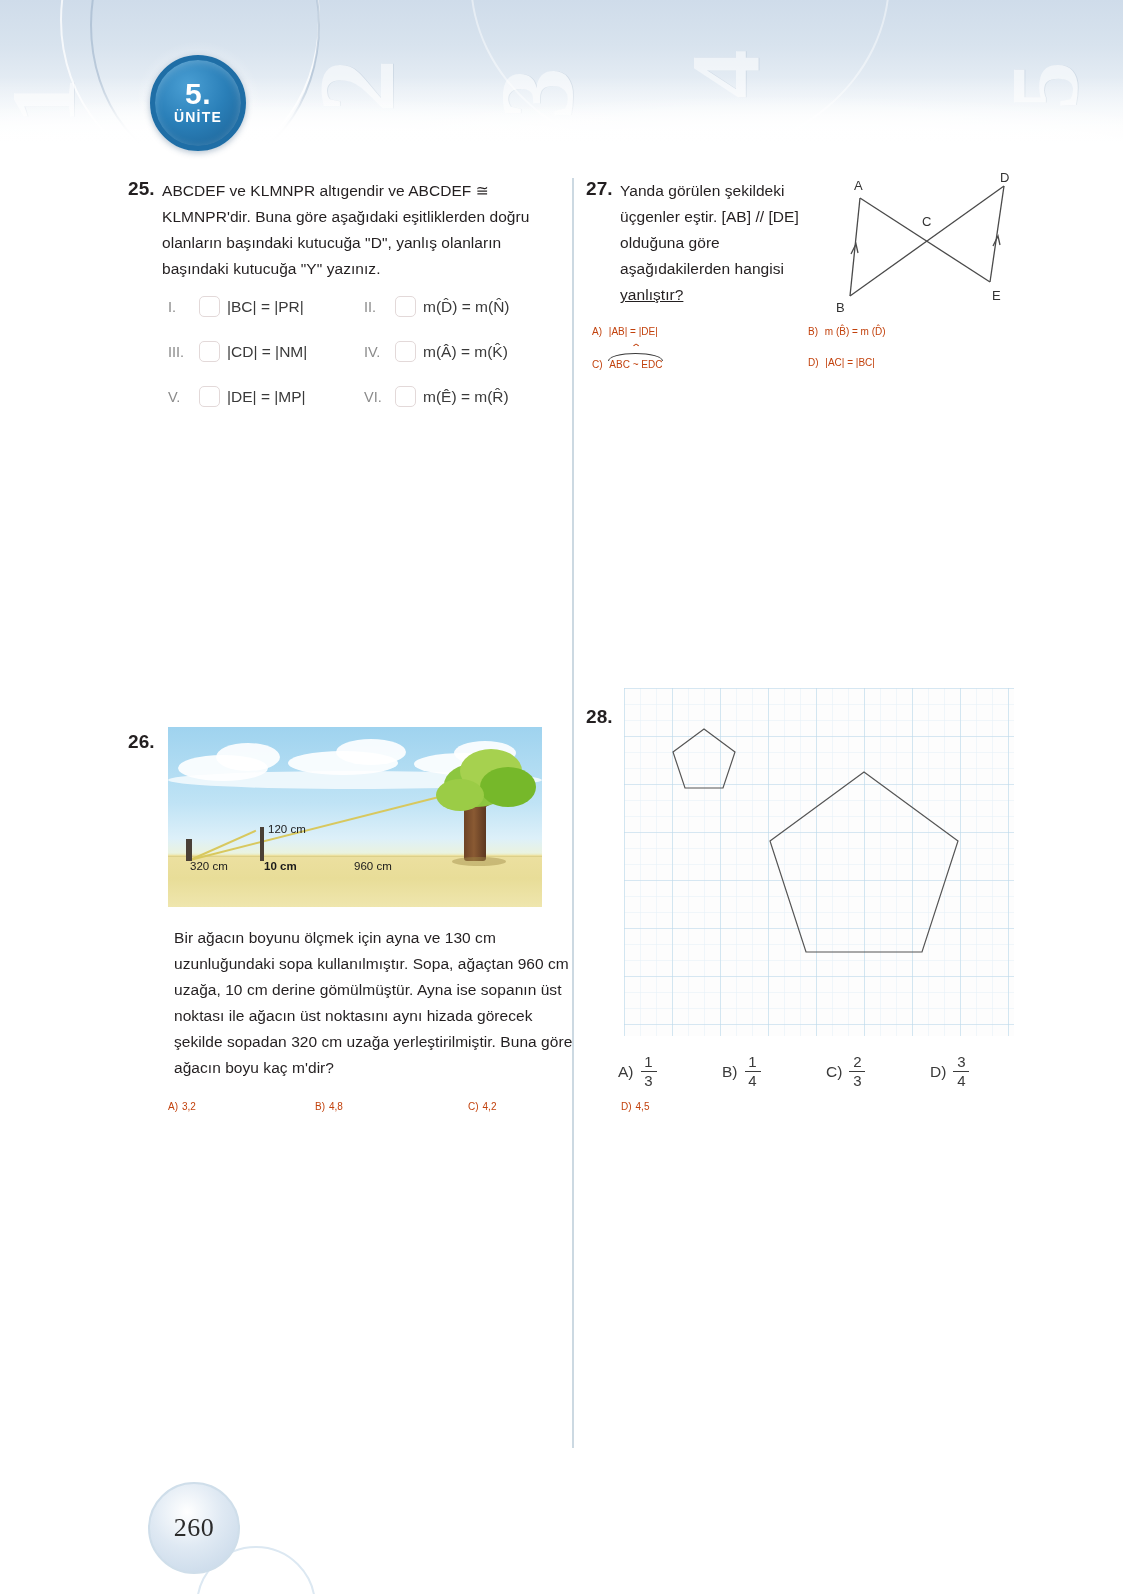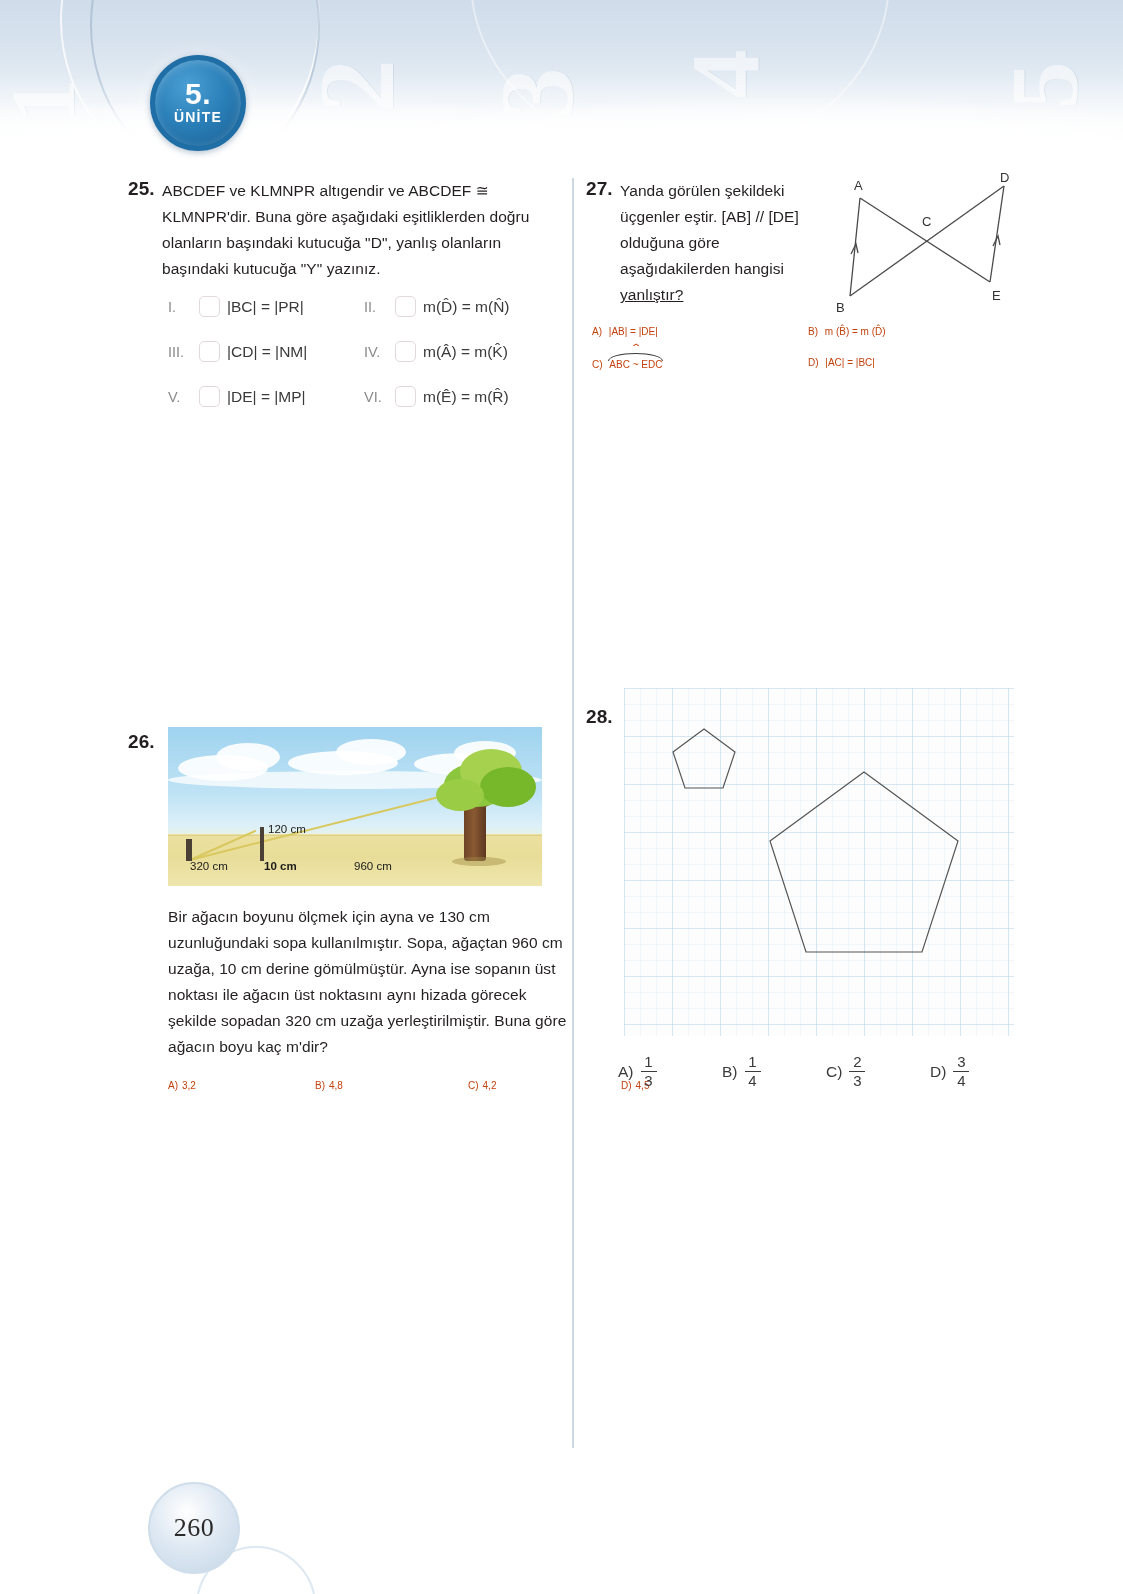--- a/index.html
+++ b/index.html
@@ -111,41 +111,41 @@
     border-radius:50% 50% 0 0 / 100% 100% 0 0;
   }
   .tri-arc::after{
     content:"⌃"; position:absolute; left:50%; top:-14px; transform:translateX(-50%) scaleX(1.4);
     font-size:10px; line-height:1;
   }
 
   
   #q26-img{
     margin-top:6px; margin-left:6px;
-    width:374px; height:159px; position:relative; overflow:hidden;
+    width:374px; height:180px; position:relative; overflow:hidden;
     background:linear-gradient(180deg,#9fd3ef 0%,#bfe3f5 42%,#ddf0f9 62%,#eaf3e0 70%, #ece29a 72%, #ece6a8 100%);
   }
   .cloud{ position:absolute; background:#ffffff; border-radius:50%; opacity:.9; }
   #ground{
     position:absolute; left:0; bottom:0; width:100%; height:52px;
     background:linear-gradient(180deg,#ece0a0 0%,#e8dd98 45%,#efe6ae 100%);
   }
   #ground-line{ position:absolute; left:0; bottom:50px; width:100%; height:1px; background:#dcd08a; }
   .ray{ position:absolute; background:#d8c85e; height:1.5px; transform-origin:left center; }
   .post{ position:absolute; background:#4a4036; }
   .dim{
     position:absolute; font-size:11.5px; font-family:"Liberation Sans", sans-serif;
     color:#1a1a1a; font-weight:400; white-space:nowrap;
   }
   #trunk{
     position:absolute; background:linear-gradient(90deg,#6d4326 0%,#8a5a33 45%,#5c3720 100%);
   }
 
   
-  #q26-para{ margin-top:18px; margin-left:6px; width:404px; }
+  #q26-para{ margin-top:18px; margin-left:12px; width:404px; }
   #q26-opts{
     margin-top:20px; margin-left:6px;
     display:grid; grid-template-columns:102px 108px 108px 1fr;
     font-size:15.5px; color:#3a3a3a;gap:45px;
   }
 
   
   #q28-fig{
     margin-top:8px; margin-left:38px;
     width:390px; height:348px; position:relative;

